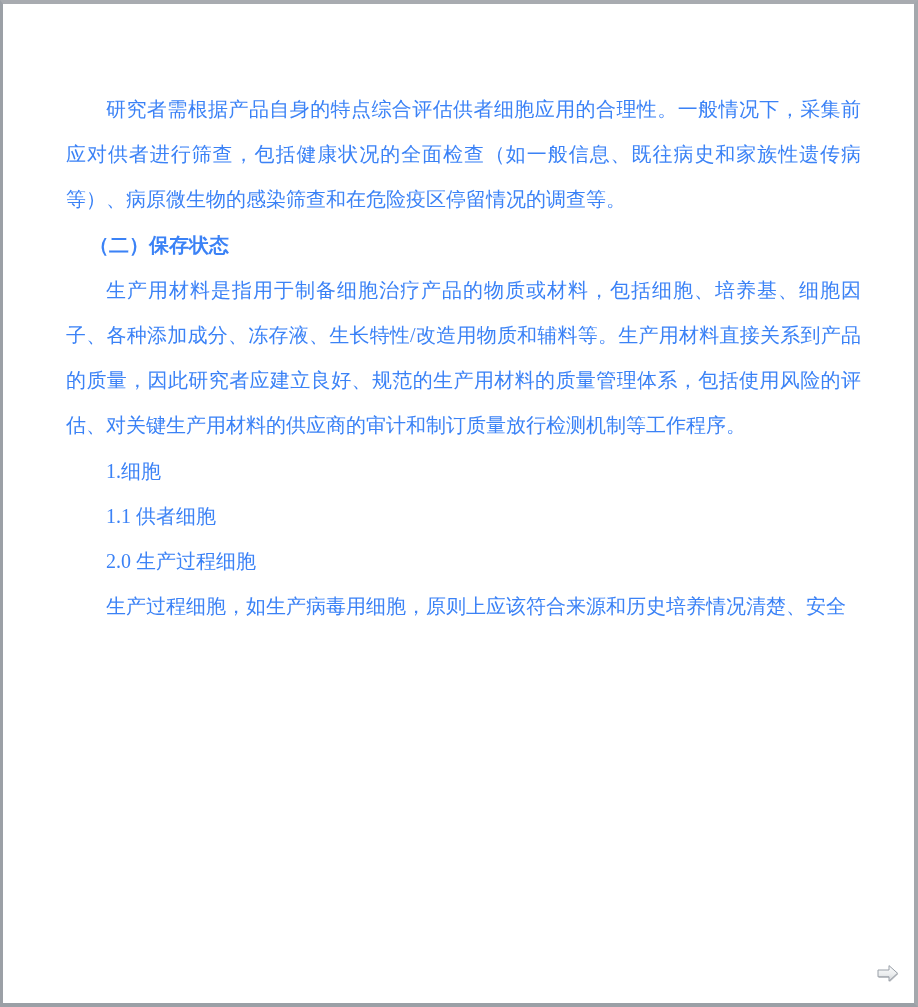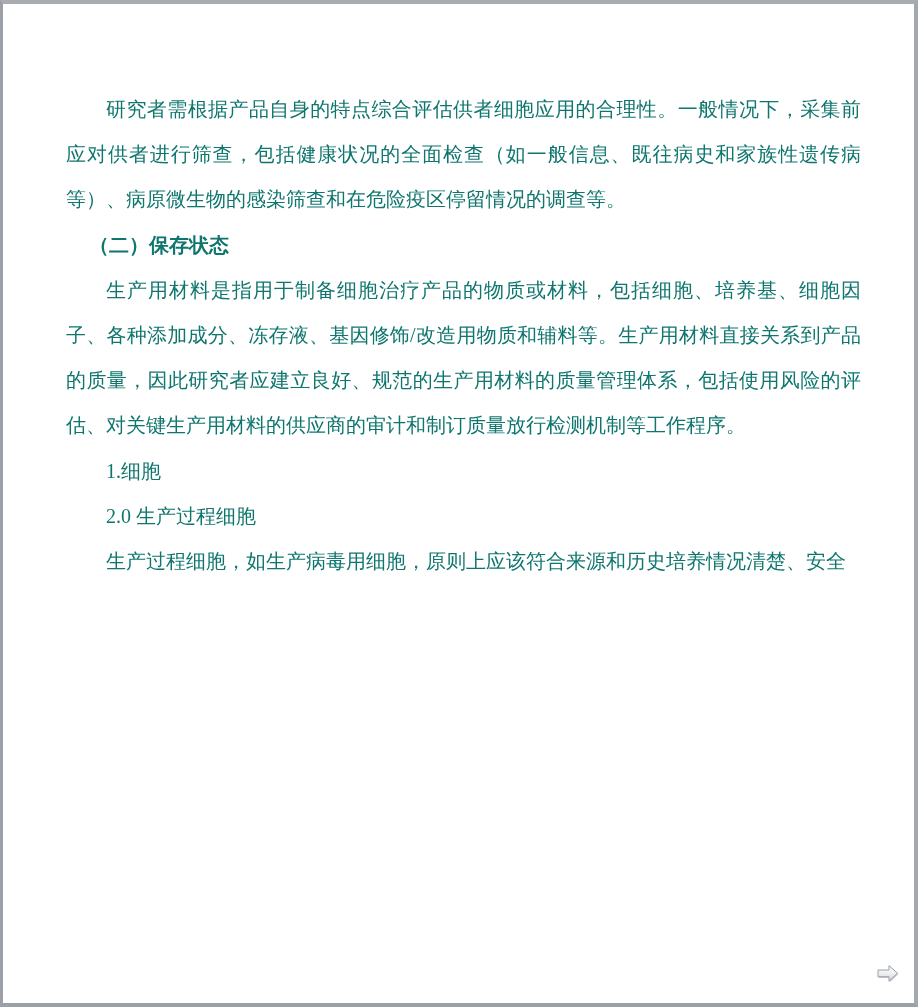--- a/index.html
+++ b/index.html
@@ -23,21 +23,21 @@
     border-left: 3px solid #9ba0a6;
   }
   .content {
     position: absolute;
     left: 63px;
     top: 83px;
     width: 795px;
     font-family: "Liberation Serif", "DejaVu Serif", serif;
     font-size: 20px;
     line-height: 45.2px;
-    color: #0f766e;
+    color: #3b82f6;
     text-align: justify;
     text-justify: inter-character;
   }
   .content p {
     margin: 0;
     padding: 0;
     text-indent: 2em;
   }
   .content p.heading {
     font-weight: normal;
@@ -55,22 +55,23 @@
     cursor: pointer;
   }
 </style>
 </head>
 <body>
 
 <div class="page">
   <div class="content">
     <p class="body">研究者需根据产品自身的特点综合评估供者细胞应用的合理性。一般情况下，采集前应对供者进行筛查，包括健康状况的全面检查（如一般信息、既往病史和家族性遗传病等）、病原微生物的感染筛查和在危险疫区停留情况的调查等。</p>
     <p class="heading-bracket">（二）保存状态</p>
-    <p class="body">生产用材料是指用于制备细胞治疗产品的物质或材料，包括细胞、培养基、细胞因子、各种添加成分、冻存液、基因修饰/改造用物质和辅料等。生产用材料直接关系到产品的质量，因此研究者应建立良好、规范的生产用材料的质量管理体系，包括使用风险的评估、对关键生产用材料的供应商的审计和制订质量放行检测机制等工作程序。</p>
+    <p class="body">生产用材料是指用于制备细胞治疗产品的物质或材料，包括细胞、培养基、细胞因子、各种添加成分、冻存液、生长特性/改造用物质和辅料等。生产用材料直接关系到产品的质量，因此研究者应建立良好、规范的生产用材料的质量管理体系，包括使用风险的评估、对关键生产用材料的供应商的审计和制订质量放行检测机制等工作程序。</p>
     <p class="heading">1.细胞</p>
+    <p class="heading">1.1 供者细胞</p>
     <p class="heading">2.0 生产过程细胞</p>
     <p class="body">生产过程细胞，如生产病毒用细胞，原则上应该符合来源和历史培养情况清楚、安全</p>
   </div>
 
   <div class="next-arrow">
     <svg width="24" height="21" viewBox="0 0 24 21" xmlns="http://www.w3.org/2000/svg">
       <defs>
         <linearGradient id="arrowGrad" x1="0" y1="0" x2="0" y2="1">
           <stop offset="0" stop-color="#fbfcfd"></stop>
           <stop offset="0.55" stop-color="#eceeef"></stop>

